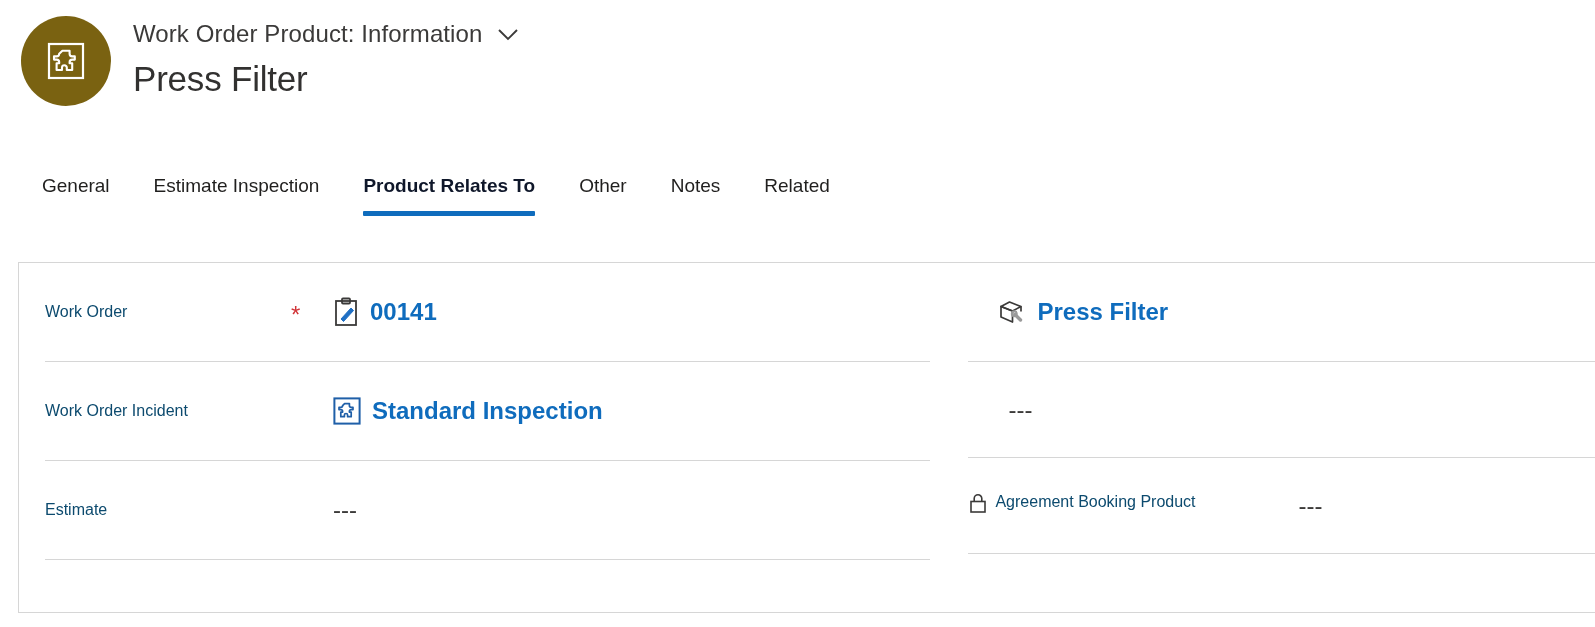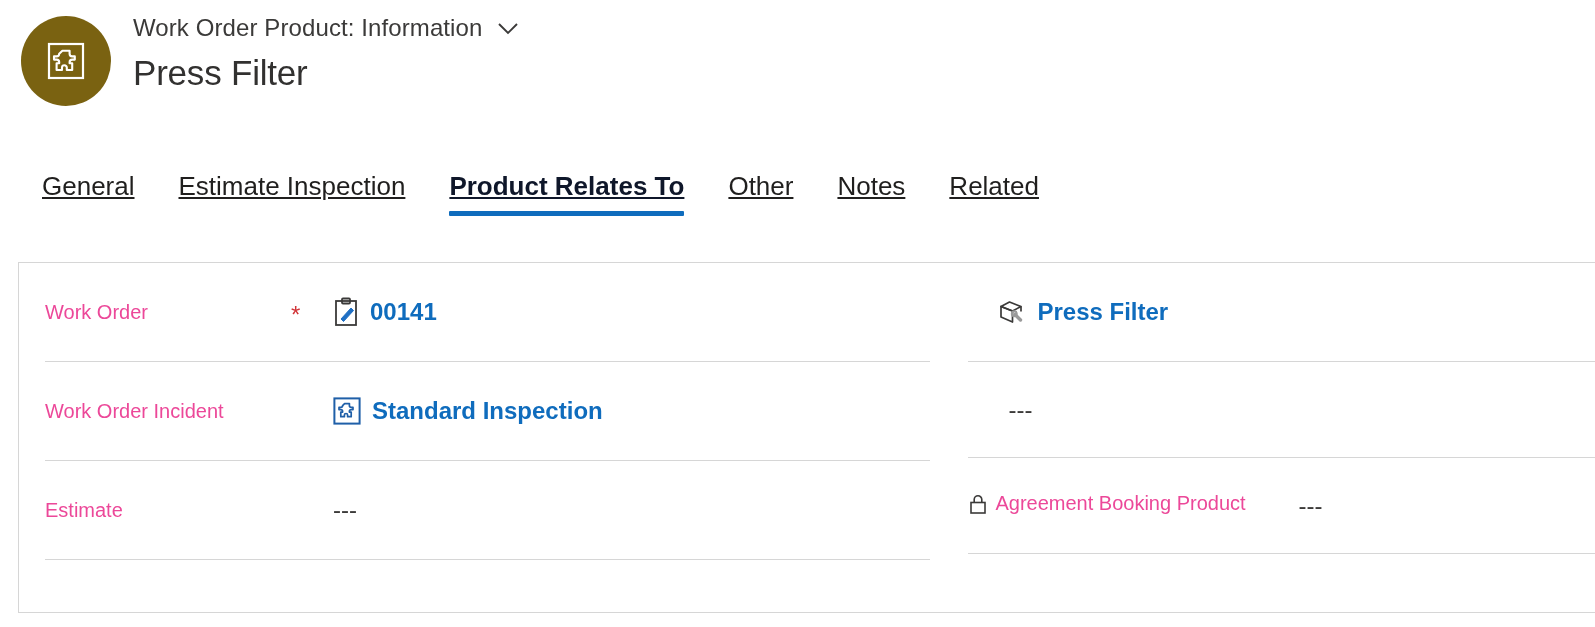--- a/index.html
+++ b/index.html
@@ -30,21 +30,21 @@
     background: #7a6211;
     display: flex;
     align-items: center;
     justify-content: center;
   }
   .avatar svg { display: block; }
 
   .header-text {
     position: absolute;
     left: 133px;
-    top: 12px;
+    top: 18px;
   }
   .entity-line {
     display: flex;
     align-items: center;
     gap: 13px;
     height: 32px;
   }
   .entity-name {
     font-size: 24px;
     font-weight: 400;
@@ -77,28 +77,27 @@
     top: 166px;
     width: 1595px;
     height: 62px;
     display: flex;
     align-items: flex-start;
     padding-left: 20px;
     box-sizing: border-box;
   }
   .tab {
     position: relative;
-    font-size: 26px;
+    font-size: 19px;
     line-height: 32px;
     color: #201f1e;
     padding: 4px 22px 0 22px;
     cursor: pointer;
     white-space: nowrap;
     font-weight: 400;
-    text-decoration: underline;
   }
   .tab.active {
     font-weight: 700;
     color: #0f172a;
   }
   .tab.active .tab-underline {
     position: absolute;
     left: 22px;
     right: 22px;
     bottom: -14px;
@@ -138,23 +137,23 @@
     align-items: center;
     border-bottom: 1px solid #d6d6d6;
     box-sizing: border-box;
   }
   .col-left .field-row { height: 99px; }
   .col-left .field-row:nth-child(1) { height: 99px; }
   .col-right .field-row { height: 96px; }
   .col-right .field-row:first-child { height: 99px; }
 
   .field-label {
-    font-size: 20px;
+    font-size: 16px;
     line-height: 30px;
-    color: #ec4899;
+    color: #0c4a6e;
     font-weight: 400;
   }
   .col-left .field-label {
     width: 246px;
     flex: none;
   }
   .col-right .field-label {
     width: 290px;
     flex: none;
     display: flex;

